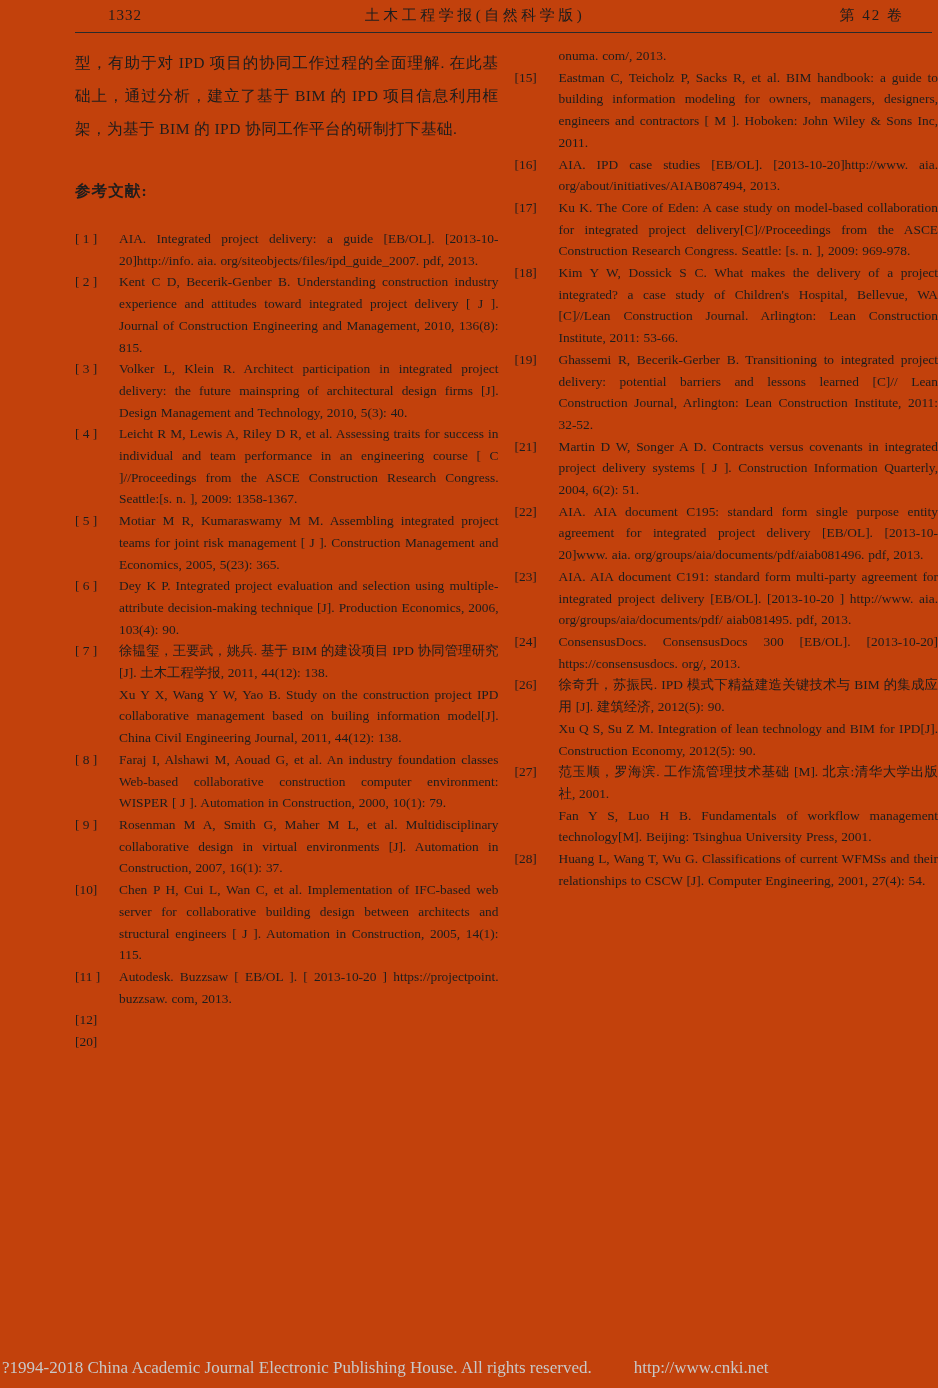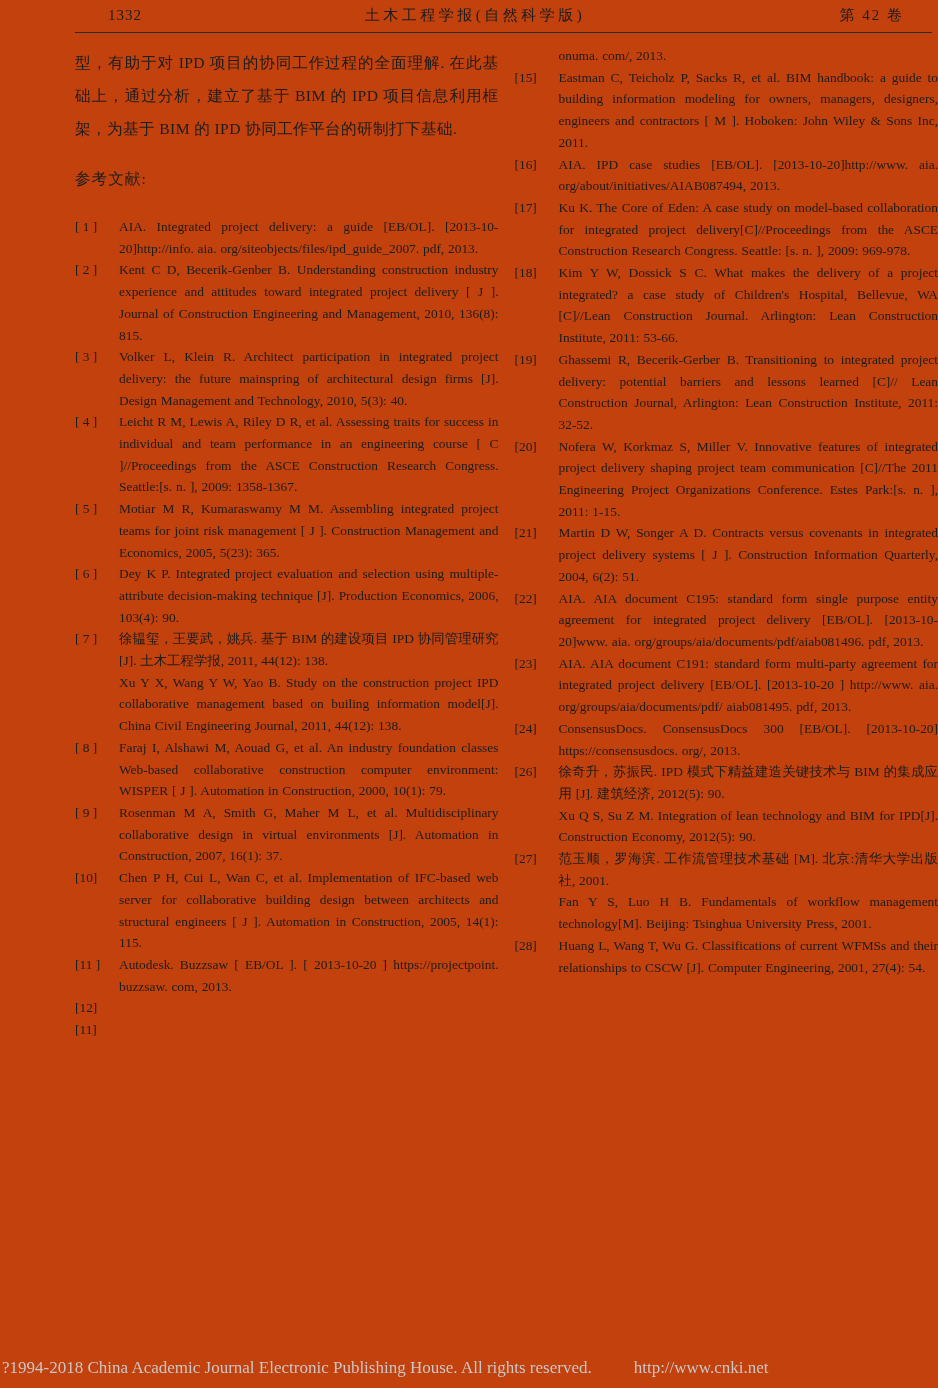--- a/index.html
+++ b/index.html
@@ -54,22 +54,22 @@
   .col-left { margin-right: 16px; }
   .body-par {
     font-size: 15.6px;
     line-height: 33px;
     text-align: justify;
     letter-spacing: 0.4px;
     margin-top: 1px;
   }
   .refs-heading {
     font-size: 15.6px;
-    font-weight: normal;
-    margin-top: 24px;
+    font-weight: bold;
+    margin-top: 36px;
     margin-bottom: 26px;
     letter-spacing: 1px;
   }
   
   .ref-item { display: flex; }
   .ref-label {
     flex: 0 0 44px;
     font-size: 13.4px;
     line-height: 21.7px;
     white-space: nowrap;
@@ -174,21 +174,21 @@
           <div class="ref-item">
             <span class="ref-label">[11 ]</span>
             <div class="ref-body">
               <p class="ref-text">Autodesk. Buzzsaw [ EB/OL ]. [ 2013-10-20 ] https://projectpoint. buzzsaw. com, 2013.</p>
             </div>
           </div>
           <div class="ref-item">
             <span class="ref-label">[12]</span>
           </div>
           <div class="ref-item">
-            <span class="ref-label">[11]</span>
+            <span class="ref-label">[20]</span>
           </div>
         </div>
     </div>
     <div class="col col-right">
       <div id="refs-right">
           <div class="ref-item">
             <span class="ref-label"></span>
             <div class="ref-body">
               <p class="ref-text">onuma. com/, 2013.</p>
             </div>
@@ -217,26 +217,20 @@
               <p class="ref-text">Kim Y W, Dossick S C. What makes the delivery of a project integrated? a case study of Children's Hospital, Bellevue, WA [C]//Lean Construction Journal. Arlington: Lean Construction Institute, 2011: 53-66.</p>
             </div>
           </div>
           <div class="ref-item">
             <span class="ref-label">[19]</span>
             <div class="ref-body">
               <p class="ref-text">Ghassemi R, Becerik-Gerber B. Transitioning to integrated project delivery: potential barriers and lessons learned [C]// Lean Construction Journal, Arlington: Lean Construction Institute, 2011: 32-52.</p>
             </div>
           </div>
           <div class="ref-item">
-            <span class="ref-label">[20]</span>
-            <div class="ref-body">
-              <p class="ref-text">Nofera W, Korkmaz S, Miller V. Innovative features of integrated project delivery shaping project team communication [C]//The 2011 Engineering Project Organizations Conference. Estes Park:[s. n. ], 2011: 1-15.</p>
-            </div>
-          </div>
-          <div class="ref-item">
             <span class="ref-label">[21]</span>
             <div class="ref-body">
               <p class="ref-text">Martin D W, Songer A D. Contracts versus covenants in integrated project delivery systems [ J ]. Construction Information Quarterly, 2004, 6(2): 51.</p>
             </div>
           </div>
           <div class="ref-item">
             <span class="ref-label">[22]</span>
             <div class="ref-body">
               <p class="ref-text">AIA. AIA document C195: standard form single purpose entity agreement for integrated project delivery [EB/OL]. [2013-10-20]www. aia. org/groups/aia/documents/pdf/aiab081496. pdf, 2013.</p>
             </div>

